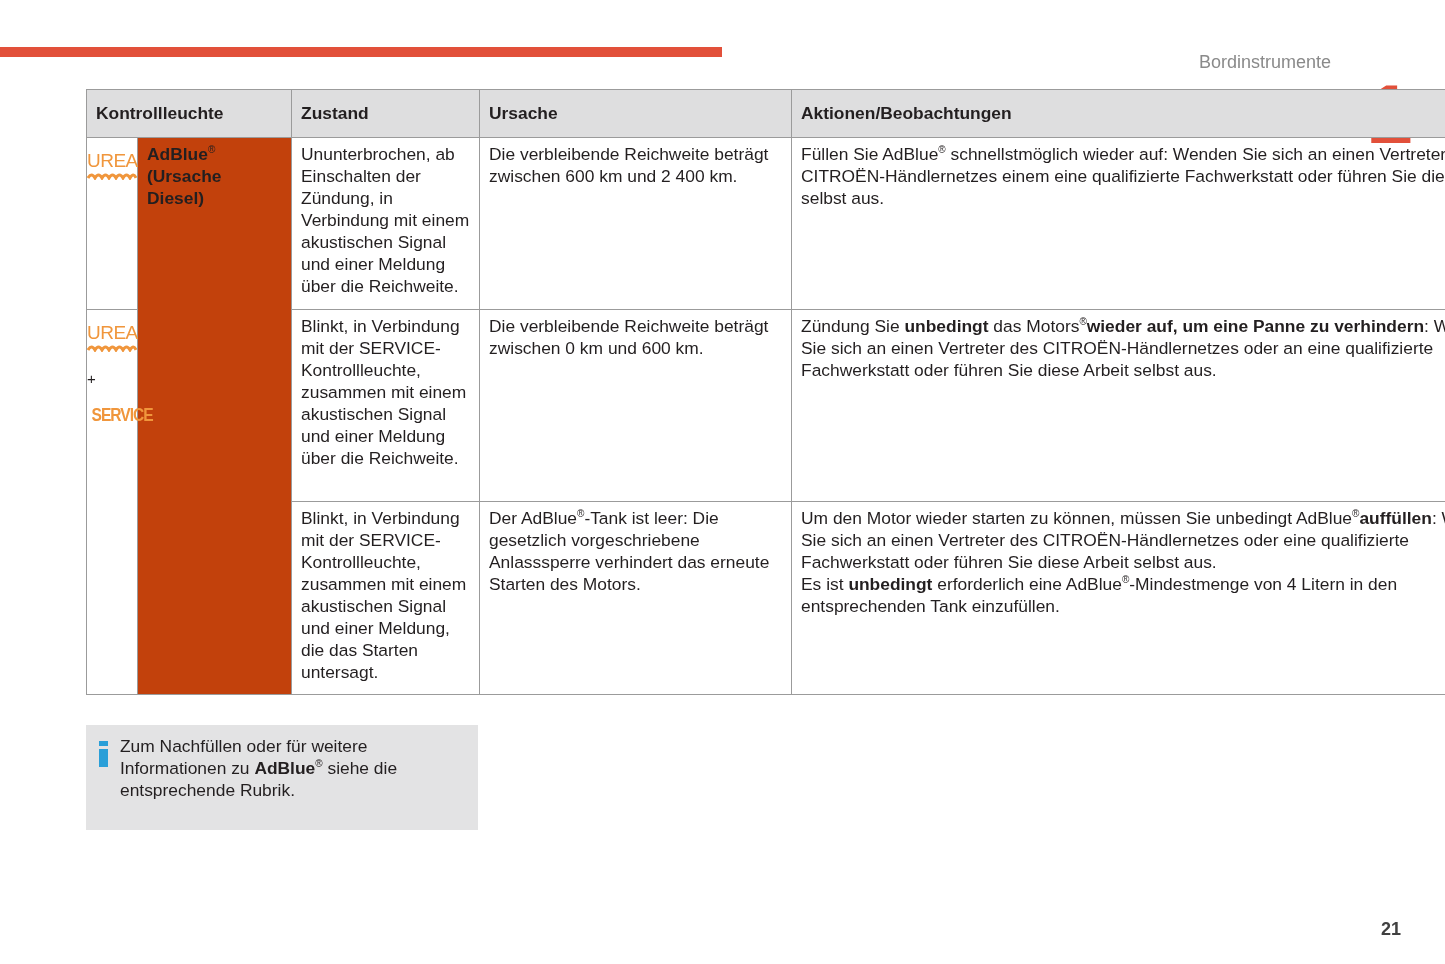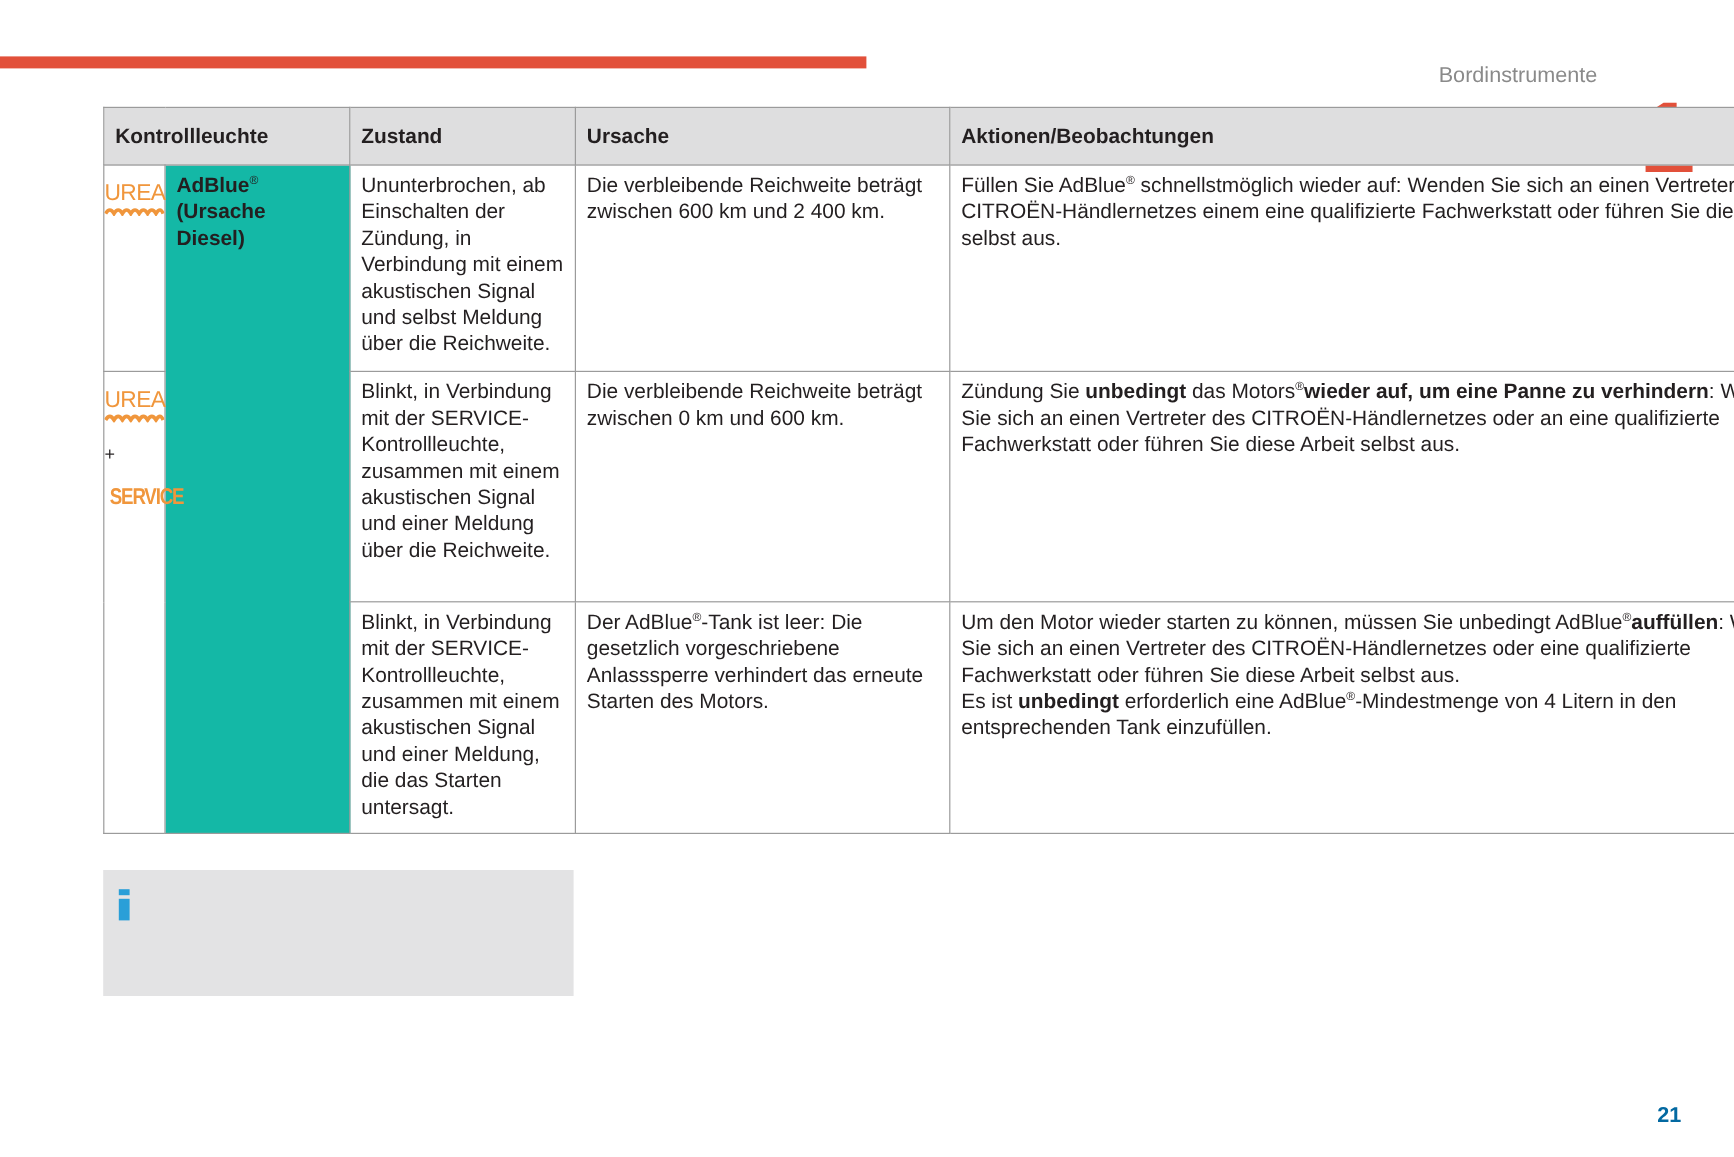--- a/index.html
+++ b/index.html
@@ -3,30 +3,30 @@
 <meta charset="utf-8">
 <style>
   html, body { margin: 0; padding: 0; }
   body {
     width: 1445px; height: 964px; position: relative; overflow: hidden;
     background: #ffffff; font-family: "Liberation Sans", sans-serif; color: #231f20;
   }
   .top-bar { position: absolute; left: 0; top: 47px; width: 722px; height: 10px; background: #e2503a; }
   .section-title { position: absolute; right: 114px; top: 52px; font-size: 18px; color: #8a8a8a; }
   .chapter-number { position: absolute; left: 1366px; top: 72px; font-size: 84px; font-weight: bold; color: #e2503a; line-height: 1; }
-  .page-number { position: absolute; left: 1381px; top: 919px; font-size: 18px; font-weight: bold; color: #0369a1; }
+  .page-number { position: absolute; left: 1381px; top: 919px; font-size: 18px; font-weight: bold; color: #404040; }
 
   table.main { position: absolute; left: 86px; top: 89px; width: 1438px; border-collapse: collapse; table-layout: fixed; }
   table.main td, table.main th { border: 1.5px solid #9b9b9b; vertical-align: top; font-size: 17.4px; line-height: 22px; padding: 5px 9px 8px 9px; text-align: left; }
   table.main th { background: #dededf; font-weight: bold; height: 35px; padding-top: 12px; padding-bottom: 0; vertical-align: top; }
   .col-icon { width: 51px; }
   .col-name { width: 154px; }
   .col-state { width: 188px; }
   .col-cause { width: 312px; }
-  .cell-name { background: #14b8a6; font-weight: bold; }
+  .cell-name { background: #c2410c; font-weight: bold; }
   .cell-icon { text-align: right; padding: 12px 0 0 0 !important; }
   sup { font-size: 10px; vertical-align: super; line-height: 0; font-weight: normal; }
   b { font-weight: bold; }
 
   .urea { display: inline-block; color: #f0963c; font-size: 19px; letter-spacing: -0.5px; line-height: 20px; }
   .wave { display: block; margin: 0 auto; }
   .plus { display: block; font-size: 15px; margin-top: 16px; color: #231f20; }
   .service { display: block; margin-top: 14px; color: #f0963c; font-weight: bold; font-size: 19px; letter-spacing: -1.2px; transform: scaleX(0.82); }
 
   .info-box { position: absolute; left: 86px; top: 725px; width: 392px; height: 105px; background: #e3e3e4; }
@@ -65,21 +65,21 @@
           <span class="urea">UREA</span>
           <svg class="wave" width="50" height="8" viewBox="0 0 50 8">
             <path d="M1 6 Q4.5 0 8 6 Q11.5 0 15 6 Q18.5 0 22 6 Q25.5 0 29 6 Q32.5 0 36 6 Q39.5 0 43 6 Q46.5 0 49 6" fill="none" stroke="#f0963c" stroke-width="3"></path>
           </svg>
         </span>
       </td>
       <td class="cell-name" rowspan="3">
         <span>AdBlue</span><sup>®</sup><br>
         <span>(Ursache Diesel)</span>
       </td>
-      <td>Ununterbrochen, ab Einschalten der Zündung, in Verbindung mit einem akustischen Signal und selbst Meldung über die Reichweite.</td>
+      <td>Ununterbrochen, ab Einschalten der Zündung, in Verbindung mit einem akustischen Signal und einer Meldung über die Reichweite.</td>
       <td>Die verbleibende Reichweite beträgt zwischen 600 km und 2 400 km.</td>
       <td><span>Füllen Sie AdBlue</span><sup>®</sup><span> schnellstmöglich wieder auf: Wenden Sie sich an einen Vertreter des CITROËN-Händlernetzes einem eine qualifizierte Fachwerkstatt oder führen Sie diese Arbeit selbst aus.</span></td>
     </tr>
     <tr style="height:192px;">
       <td class="cell-icon" rowspan="2">
         <span>
           <span class="urea">UREA</span>
           <svg class="wave" width="50" height="8" viewBox="0 0 50 8">
             <path d="M1 6 Q4.5 0 8 6 Q11.5 0 15 6 Q18.5 0 22 6 Q25.5 0 29 6 Q32.5 0 36 6 Q39.5 0 43 6 Q46.5 0 49 6" fill="none" stroke="#f0963c" stroke-width="3"></path>
           </svg>
@@ -97,15 +97,16 @@
       <td><span>Um den Motor wieder starten zu können, müssen Sie unbedingt AdBlue</span><sup>®</sup><b>auffüllen</b><span>: Wenden Sie sich an einen Vertreter des CITROËN-Händlernetzes oder eine qualifizierte Fachwerkstatt oder führen Sie diese Arbeit selbst aus.</span><br><span>Es ist </span><b>unbedingt</b><span> erforderlich eine AdBlue</span><sup>®</sup><span>-Mindestmenge von 4 Litern in den entsprechenden Tank einzufüllen.</span></td>
     </tr>
   </tbody>
 </table>
 
 <div class="info-box">
   <div class="info-icon">
     <div class="dot"></div>
       <div class="stem"></div>
   </div>
+  <div class="info-text"><span>Zum Nachfüllen oder für weitere Informationen zu </span><b>AdBlue</b><sup>®</sup><span> siehe die entsprechende Rubrik.</span></div>
 </div>
 
 <div class="page-number">21</div>
 
 </body></html>

